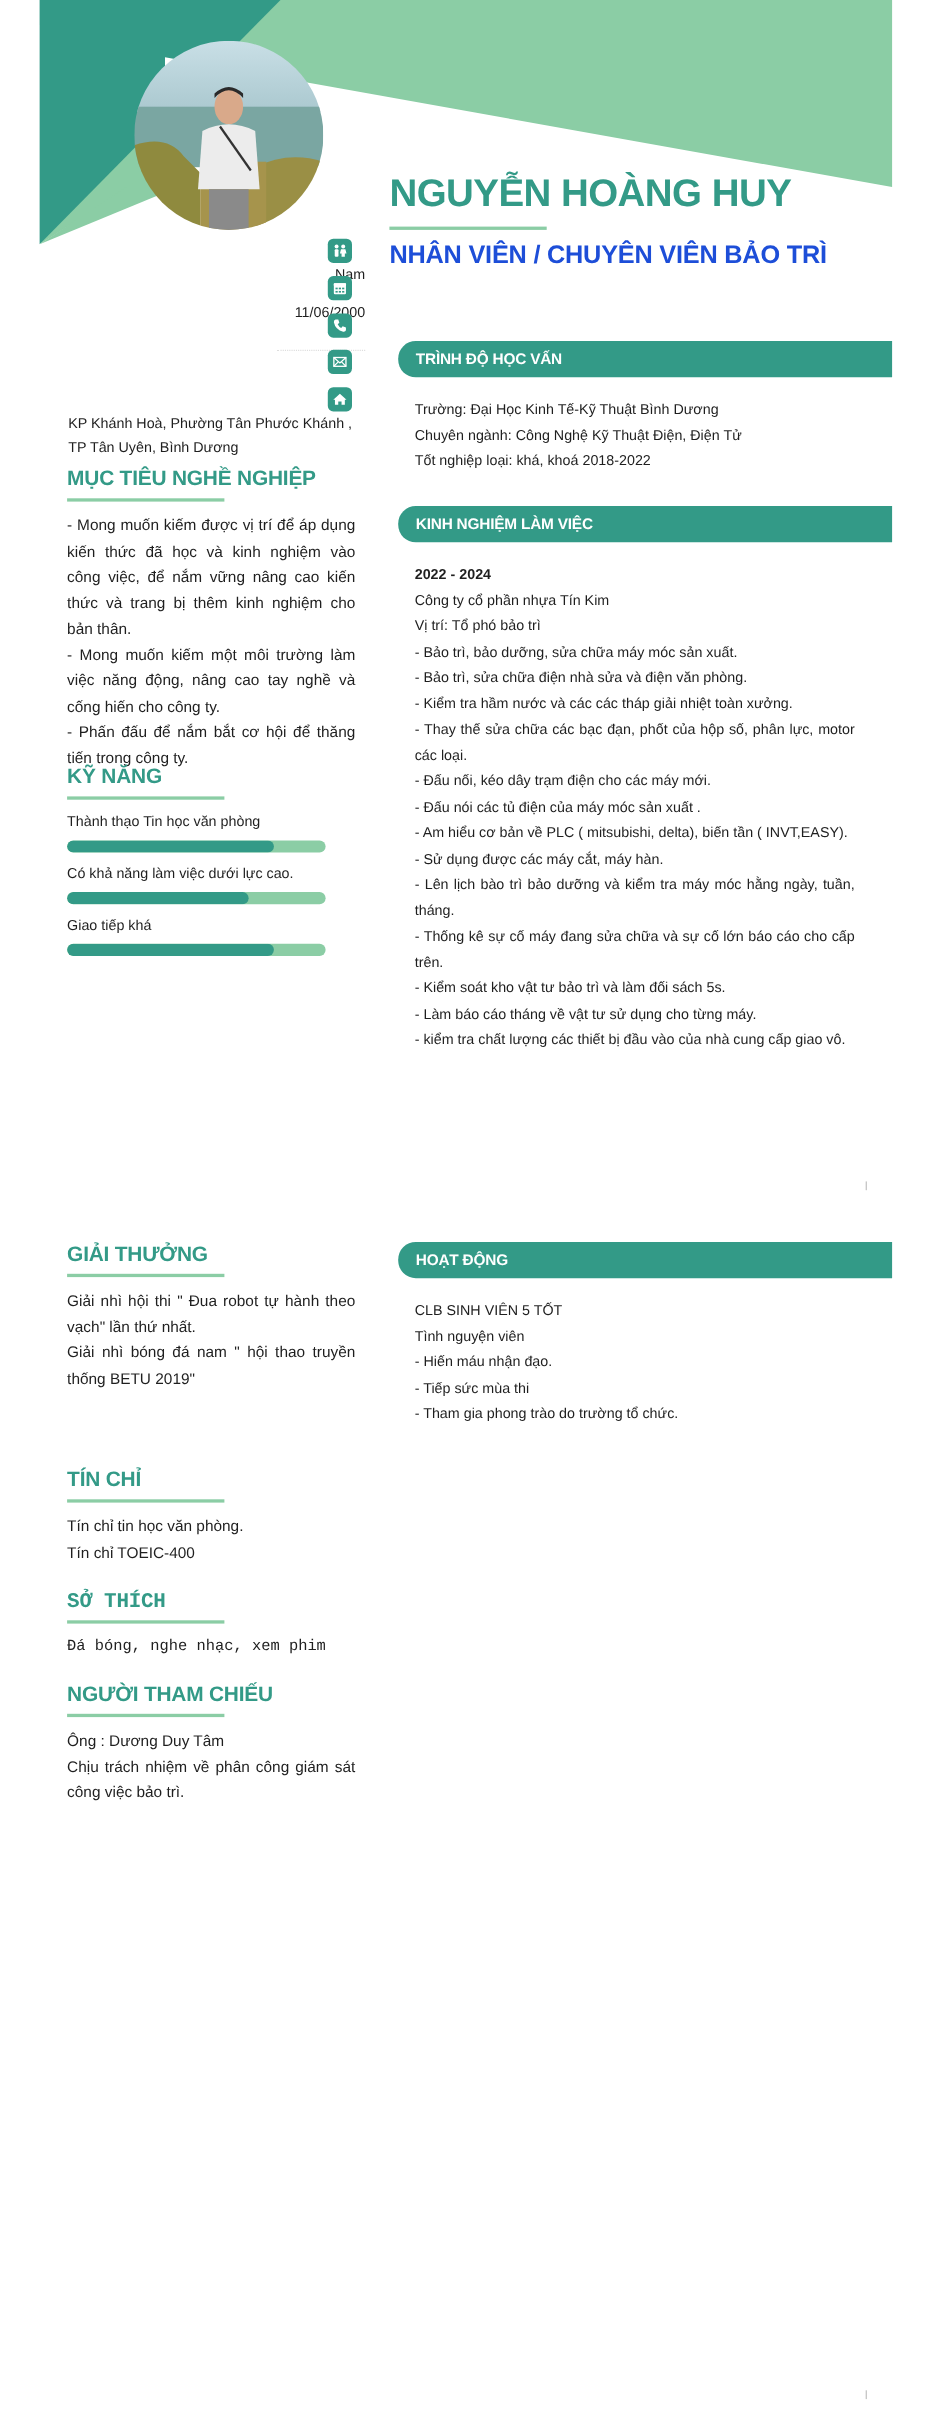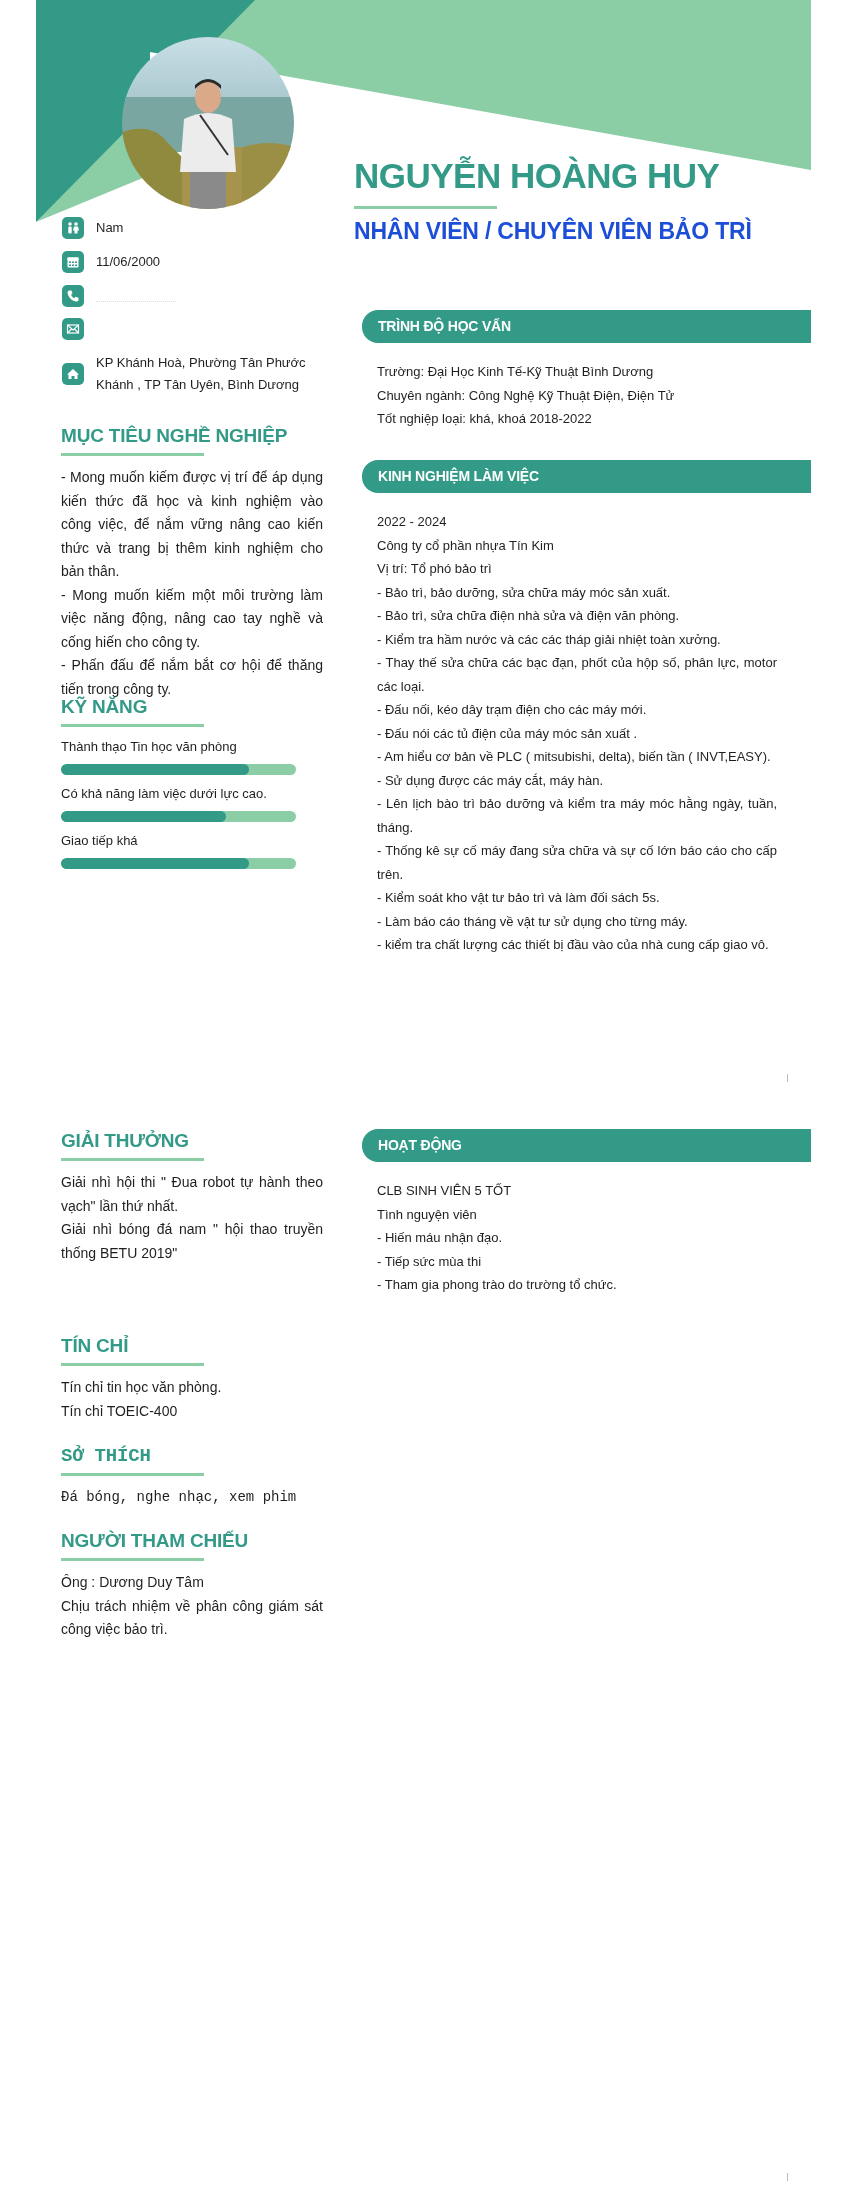--- a/index.html
+++ b/index.html
@@ -6,39 +6,39 @@
   html, body { width: 850px; height: 2200px; background: #ffffff; overflow: hidden; }
   body { position: relative; font-family: "Liberation Sans", "DejaVu Sans", sans-serif; color: #1f1f1f; }
 
   .banner { position: absolute; left: 0; top: 0; width: 850px; height: 240px; }
   .photo { position: absolute; left: 122px; top: 37px; width: 172px; height: 172px; border-radius: 50%; overflow: hidden; }
 
   .name { position: absolute; left: 354px; top: 156px; font-size: 35px; font-weight: bold; color: #339a87; letter-spacing: -0.5px; white-space: nowrap; }
   .name-rule { position: absolute; left: 354px; top: 206px; width: 143px; height: 3px; background: #8bcda5; }
   .role { position: absolute; left: 354px; top: 218px; font-size: 23px; font-weight: bold; color: #1d4ed8; white-space: nowrap; letter-spacing: -0.2px; }
 
-  .contact { position: absolute; left: 62px; width: 270px; display: flex; align-items: center; font-size: 13px; line-height: 22px; }
+  .contact { position: absolute; left: 62px; width: 270px; display: flex; align-items: flex-end; font-size: 13px; line-height: 22px; flex-direction: column; }
   .contact .ic { width: 22px; height: 22px; border-radius: 5px; background: #339a87; flex: none; display: flex; align-items: center; justify-content: center; margin-right: 12px; }
   .contact .ic svg { width: 14px; height: 14px; }
   .contact .txt { color: #1f1f1f; }
   .redacted { display: inline-block; width: 80px; border-bottom: 1px dotted #ddd; height: 12px; }
 
   .lsec { position: absolute; left: 61px; width: 262px; }
   .lsec h2 { font-size: 19px; font-weight: bold; color: #339a87; letter-spacing: -0.2px; line-height: 26px; }
   .lsec .rule { width: 143px; height: 3px; background: #8bcda5; margin-top: 4px; margin-bottom: 10px; }
   .lsec p { font-size: 14px; line-height: 23.5px; text-align: justify; color: #1f1f1f; }
 
   .skill { margin-bottom: 9px; }
   .skill .label { font-size: 13px; line-height: 20px; margin-bottom: 7px; }
   .skill .bar { width: 235px; height: 11px; border-radius: 6px; background: #8bcda5; position: relative; overflow: hidden; }
   .skill .fill { position: absolute; left: 0; top: 0; bottom: 0; border-radius: 6px; background: #339a87; }
 
   .rhead { position: absolute; left: 362px; width: 449px; height: 33px; background: #339a87; border-radius: 16px 0 0 16px; color: #fff; font-size: 14px; font-weight: bold; line-height: 33px; padding-left: 16px; letter-spacing: -0.2px; }
   .rbody { position: absolute; left: 377px; width: 400px; font-size: 13px; line-height: 23.5px; color: #1f1f1f; text-align: justify; }
-  .rbody .bold { font-weight: normal; }
+  .rbody .bold { font-weight: bold; }
 
   .pagemark { position: absolute; left: 787px; width: 1px; height: 8px; background: #bbb; }
 </style>
 </head>
 <body>
 
 <svg class="banner" viewBox="0 0 850 240" width="850" height="240">
   <polygon points="220,0 811,0 811,170 36,222" fill="#8bcda5"></polygon>
   <polygon points="36,0 255,0 36,222" fill="#339a87"></polygon>
   <polygon points="150,52 811,170 811,240 150,240" fill="#ffffff"></polygon>

